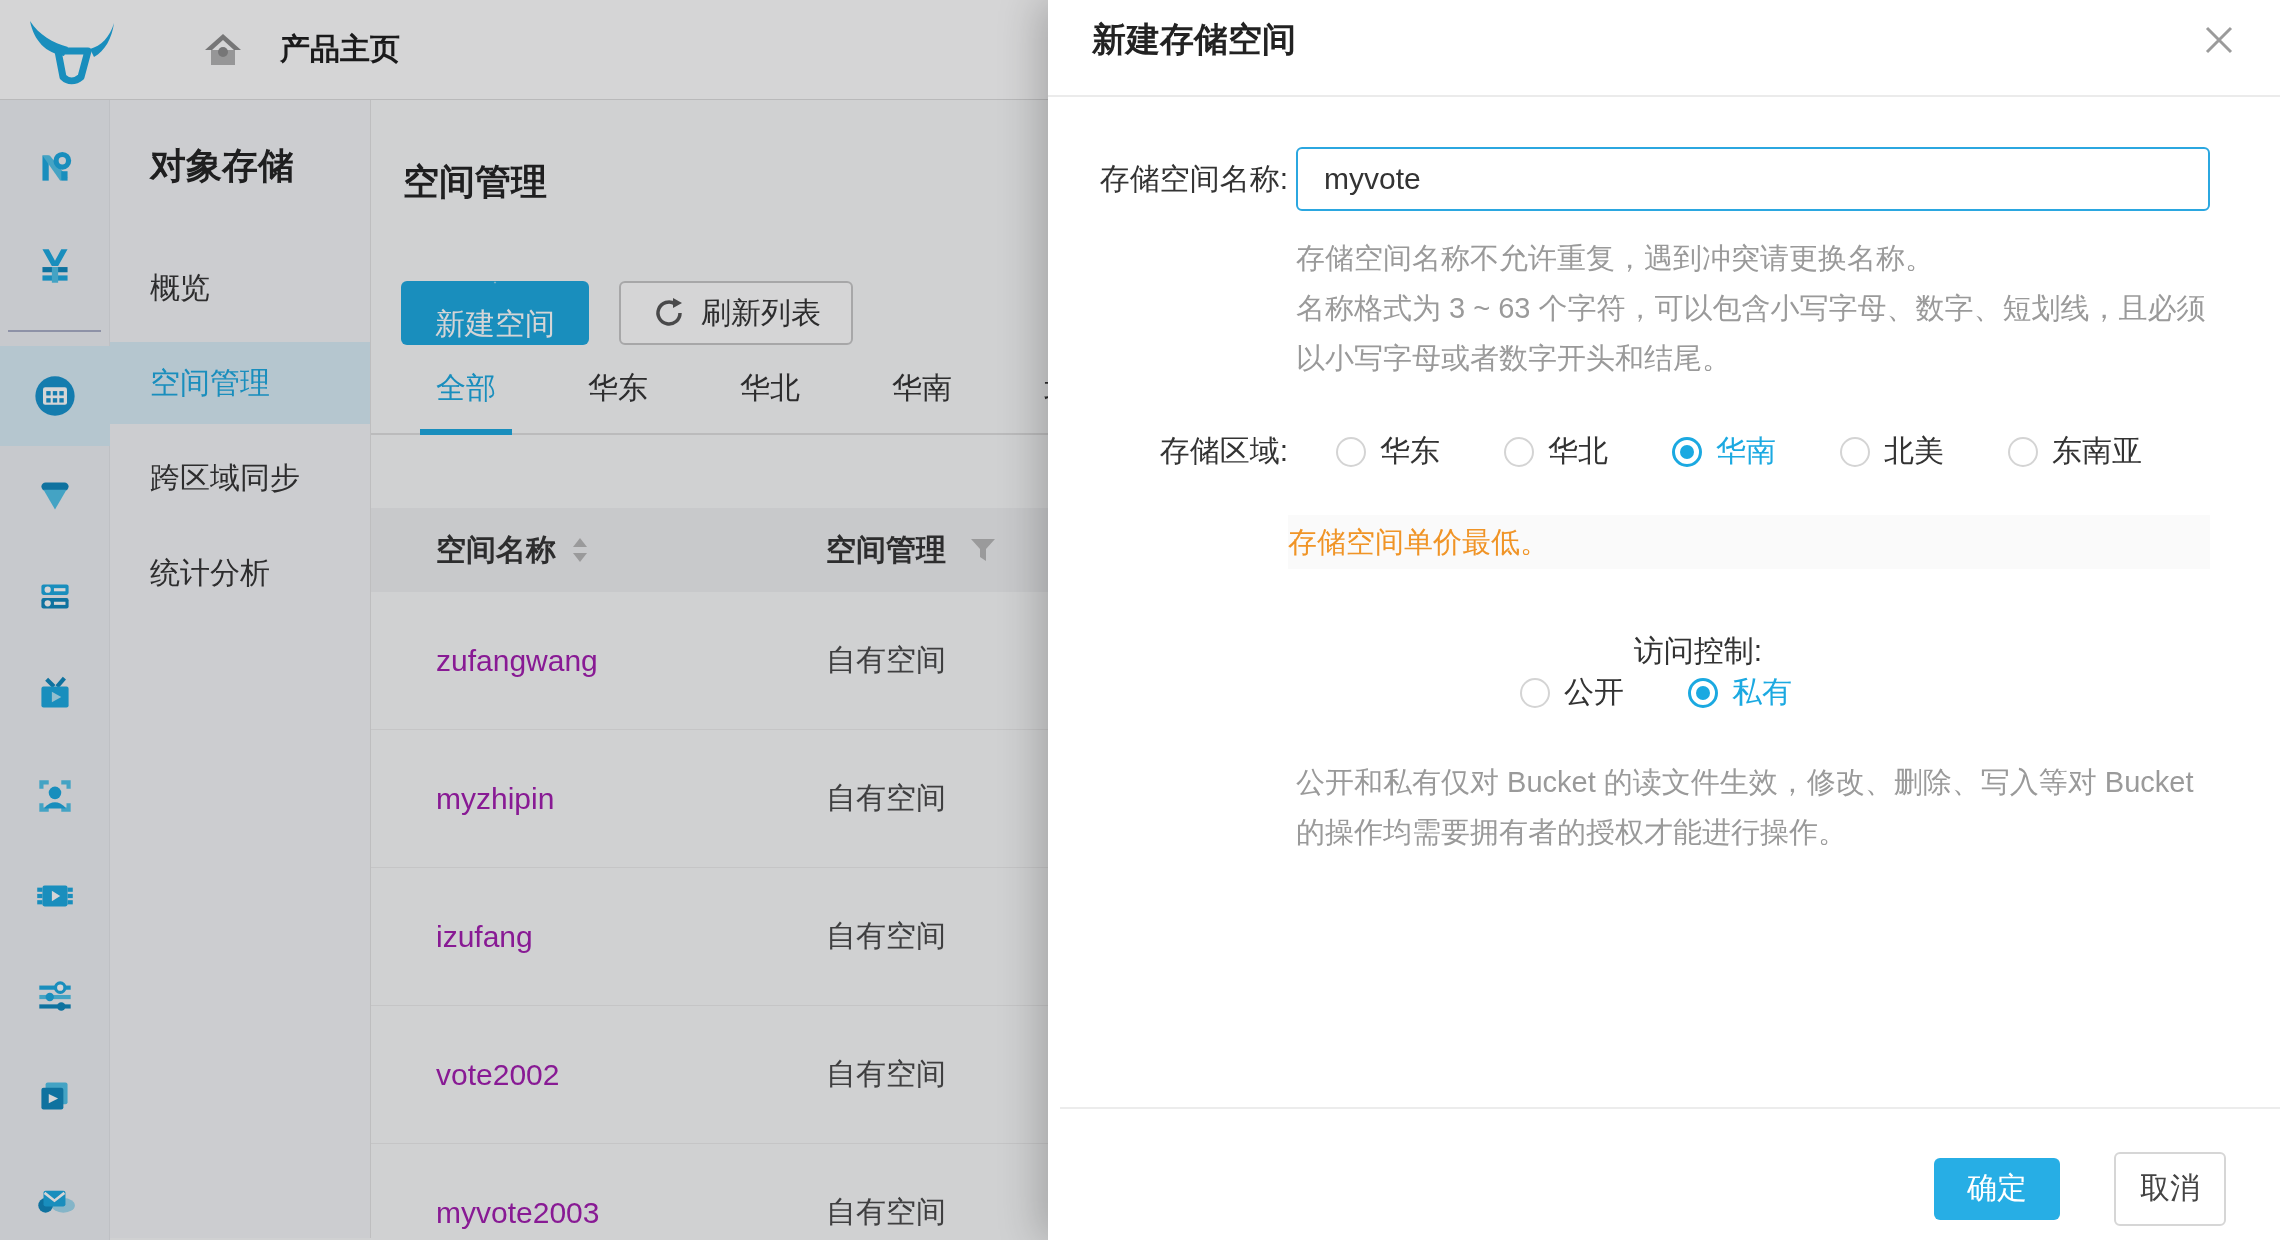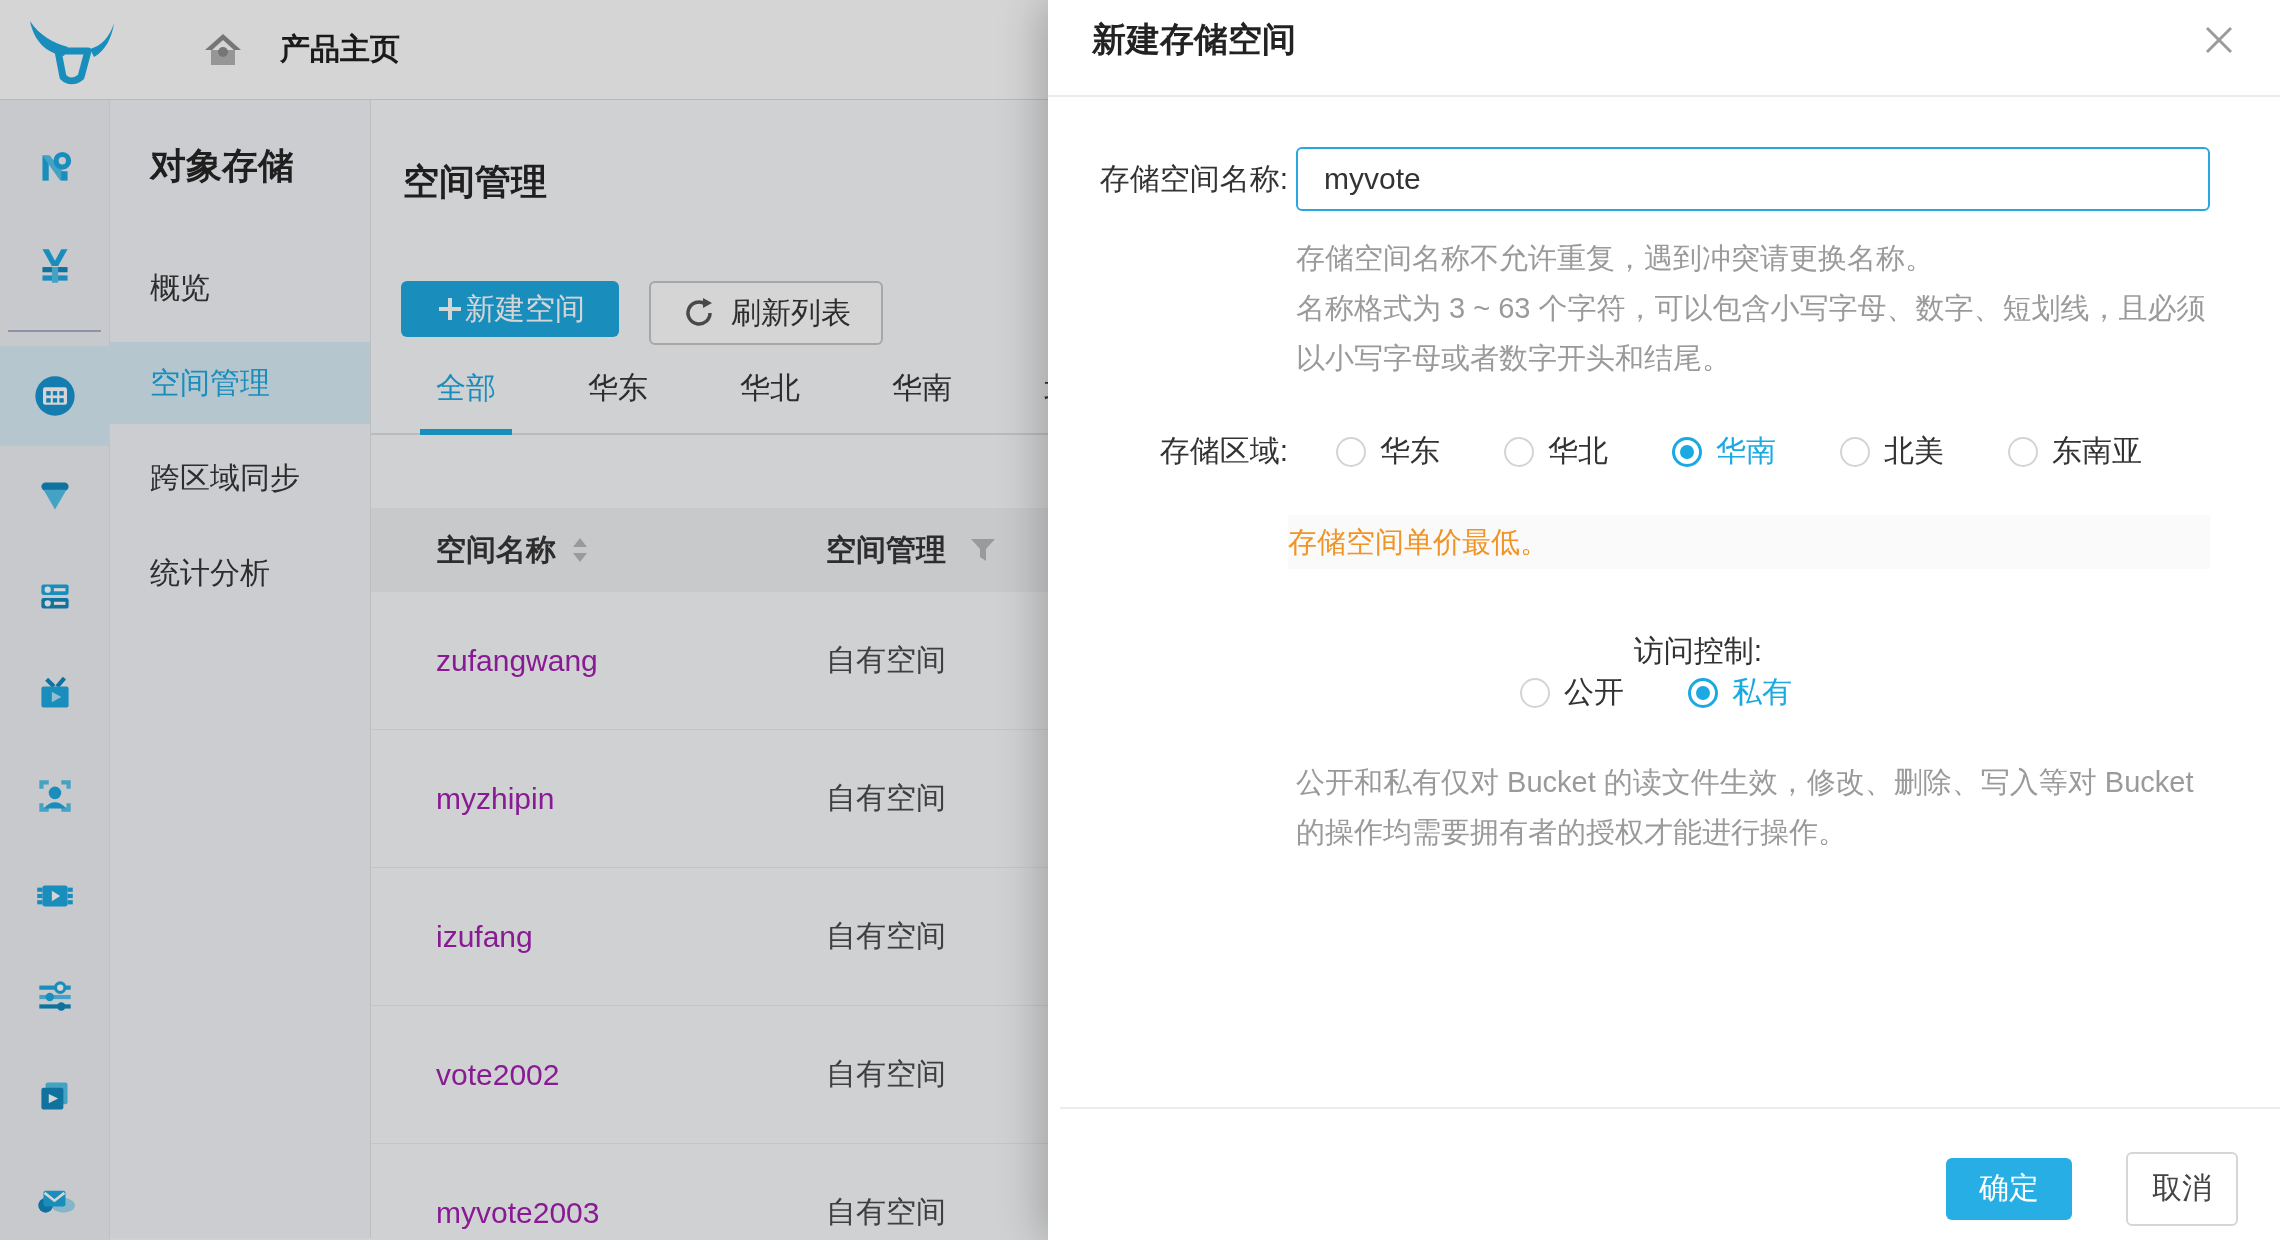--- a/index.html
+++ b/index.html
@@ -32,22 +32,22 @@
   .sidenav .menu { margin-top:56px; }
   .sidenav .item { height:82px; line-height:82px; padding-left:40px; font-size:30px;
                    color:#333; margin-bottom:13px; cursor:pointer; }
   .sidenav .item.active { background:#d9edf7; color:#1ba9e1; }
 
   
   .content { position:absolute; left:371px; top:100px; width:1909px; height:1140px;
              background:#f9fafb; z-index:1; }
   .page-title { margin:58px 0 0 32px; font-size:36px; font-weight:bold; color:#222; }
   .actions { margin:74px 0 0 30px; display:flex; gap:30px; }
-  .btn-primary { height:56px; padding:0 34px; background:#1ba9e1; color:#fff; font-size:30px;
-                 border:none; border-radius:6px; display:flex; align-items:center; gap:0; cursor:pointer; }
+  .btn-primary { height:64px; padding:0 34px; background:#1ba9e1; color:#fff; font-size:30px;
+                 border:none; border-radius:6px; display:flex; align-items:center; gap:20px; cursor:pointer;flex-direction:column; }
   .btn-outline { height:64px; padding:0 30px; background:#fff; border:2px solid #c8c8c8; color:#333;
                  font-size:30px; border-radius:6px; display:flex; align-items:center; gap:14px; cursor:pointer; }
   .tabs { display:flex; margin-top:26px; padding-left:65px; border-bottom:2px solid #e0e0e0; width:1540px; }
   .tab { margin-right:92px; font-size:30px; line-height:34px; color:#333; padding-bottom:28px;
          position:relative; cursor:pointer; }
   .tab.active { color:#1ba9e1; }
   .tab.active::after { content:""; position:absolute; left:-16px; right:-16px; bottom:-2px;
                        height:6px; background:#1ba9e1; }
   .table { margin-top:73px; width:1540px; }
   .thead { display:flex; align-items:center; height:84px; background:#f0f1f2; }
@@ -85,21 +85,21 @@
   .opt.selected .radio { border:3px solid #1ba9e1; }
   .opt.selected .radio::after { content:""; position:absolute; left:50%; top:50%;
       transform:translate(-50%,-50%); width:14px; height:14px; border-radius:50%; background:#1ba9e1; }
   .opt.selected .txt { color:#1ba9e1; }
   .region-note { margin:43px 0 0 196px; width:922px; height:54px; line-height:54px;
                  background:#fafafa; font-size:29px; color:#f09426; }
   .row-access { margin-top:62px;flex-direction:column; }
   .access-help { margin:44px 0 0 204px; width:930px; font-size:29px; color:#9a9a9a; line-height:50px; }
   .drawer-footer { position:absolute; left:12px; right:0; bottom:0; height:133px; border-top:2px solid #ececec;
                    display:flex; align-items:center; justify-content:flex-end;
-                   padding:28px 42px 0 0; background:#fff; }
+                   padding:28px 54px 0 0; background:#fff; }
   .btn-confirm { width:126px; height:62px; background:#27aee5; color:#fff; font-size:30px;
                  border:none; border-radius:6px; cursor:pointer; }
   .btn-cancel { width:112px; height:74px; background:#fff; border:2px solid #d6d6d6; color:#444;
                 font-size:30px; border-radius:6px; margin-left:54px; cursor:pointer; }
 </style>
 </head>
 <body>
 
 <div class="app">
 

